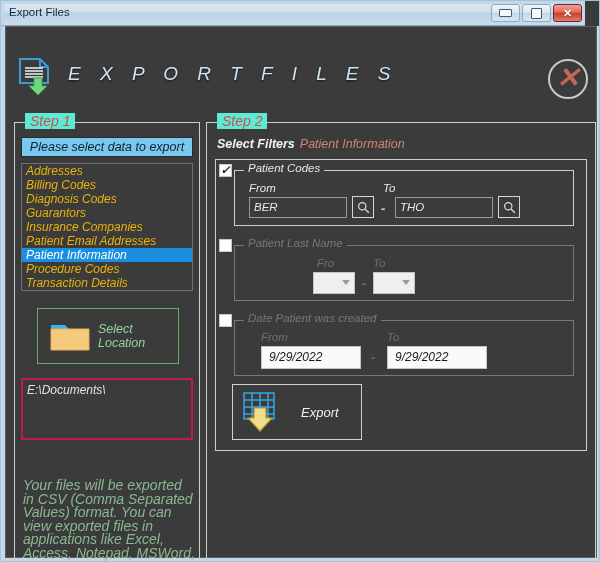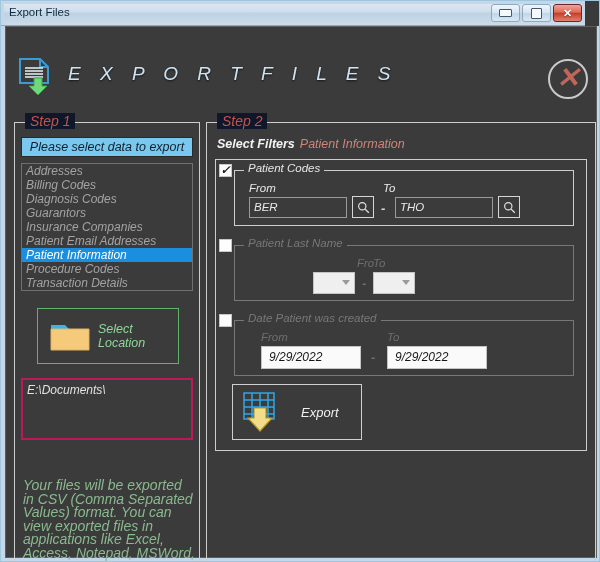--- a/index.html
+++ b/index.html
@@ -64,37 +64,37 @@
     display:flex;align-items:center;justify-content:center;cursor:pointer;
   }
   .close-circle .xx{color:#c4655a;font-size:28px;font-weight:bold;line-height:28px;
     font-family:"Liberation Sans",sans-serif;margin-top:-3px;}
 
   
   .step{
     position:absolute;border:1px solid #cdcdcd;box-sizing:border-box;background:transparent;
   }
   .step-label{
-    position:absolute;top:-10px;left:10px;background:#0f172a;padding:0 5px;
+    position:absolute;top:-10px;left:10px;background:#5eead4;padding:0 5px;
     color:#c4544a;font-size:14px;white-space:nowrap;
   }
   #step1{left:8px;top:95px;width:186px;height:448px;}
   #step2{left:200px;top:95px;width:390px;height:447px;}
 
   
   .banner{
     position:absolute;left:6px;top:14px;width:172px;height:20px;
     background:#79c8ef;border:1px solid #2a2a2a;box-sizing:border-box;
     color:#10202c;font-size:12.5px;display:flex;align-items:center;justify-content:center;
   }
   .listbox{
     position:absolute;left:6px;top:40px;width:172px;height:128px;
     background:#3b3b3b;border:1px solid #6f6f6f;box-sizing:border-box;overflow:hidden;
   }
-  .li{height:14px;line-height:14px;padding:0 0 0 4px;color:#a3a3a3;font-size:12px;
+  .li{height:14px;line-height:14px;padding:0 0 0 4px;color:#eab308;font-size:12px;
       white-space:nowrap;}
   .li.sel{background:#1a8fe0;color:#ffffff;}
 
   .sel-loc{
     position:absolute;left:22px;top:185px;width:142px;height:56px;
     border:1px solid #5fb46a;box-sizing:border-box;background:#3b3b3b;
     display:flex;align-items:center;cursor:pointer;
   }
   .folder{margin-left:12px;width:40px;height:32px;position:relative;}
   .sel-loc-txt{margin-left:8px;color:#8fd69a;font-size:12.5px;}
@@ -278,21 +278,21 @@
               <svg viewBox="0 0 16 16" width="13" height="13">
                 <circle cx="6.5" cy="6.5" r="4.5" fill="none" stroke="#e4e4e4" stroke-width="1.4"></circle>
                 <line x1="10" y1="10" x2="14.5" y2="14.5" stroke="#e4e4e4" stroke-width="1.6"></line>
               </svg>
             </div>
           </div>
 
           <div class="cbox" style="left:3px;top:79px;"></div>
           <div class="fgroup dim" style="left:18px;top:85px;width:340px;height:56px;">
             <div class="glabel">Patient Last Name</div>
-            <div class="fld-label dim" style="left:82px;top:11px;margin-left:40px;">Fro</div>
+            <div class="fld-label dim" style="left:82px;top:11px;">Fro</div>
             <div class="fld-label dim" style="left:138px;top:11px;">To</div>
 
             <div class="combo" style="left:78px;top:26px;">
               <span class="arw"></span>
             </div>
             <div class="dash dim" style="left:127px;top:33px;">-</div>
             <div class="combo" style="left:138px;top:26px;">
               <span class="arw"></span>
             </div>
           </div>

